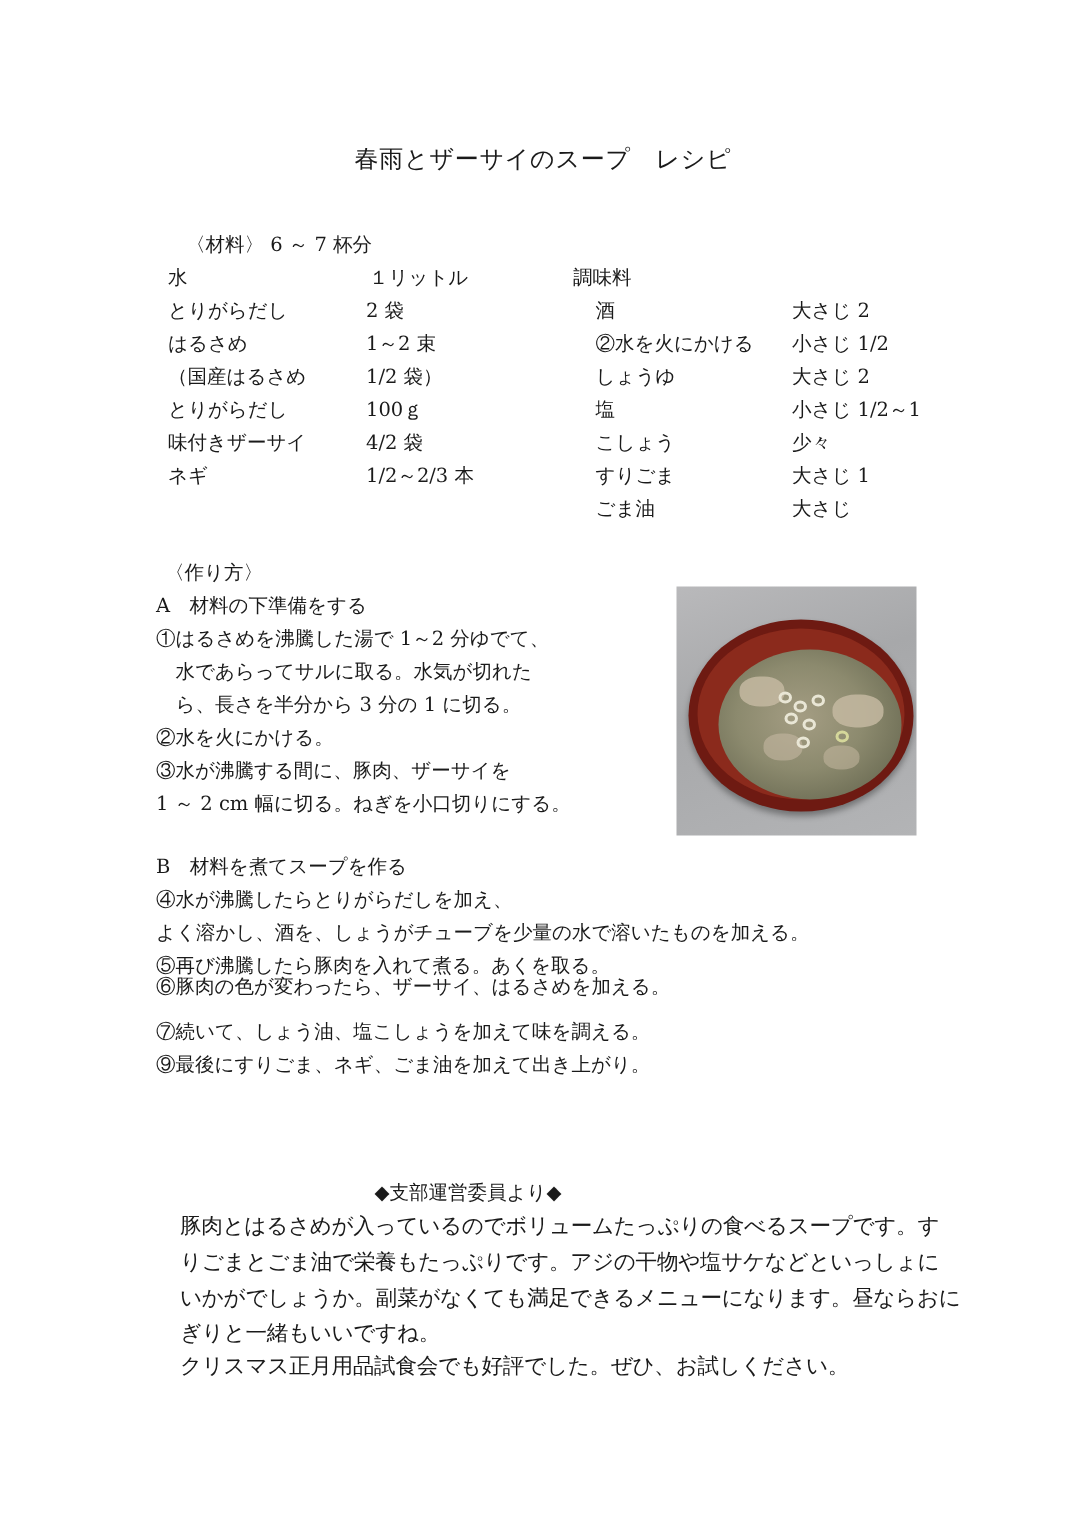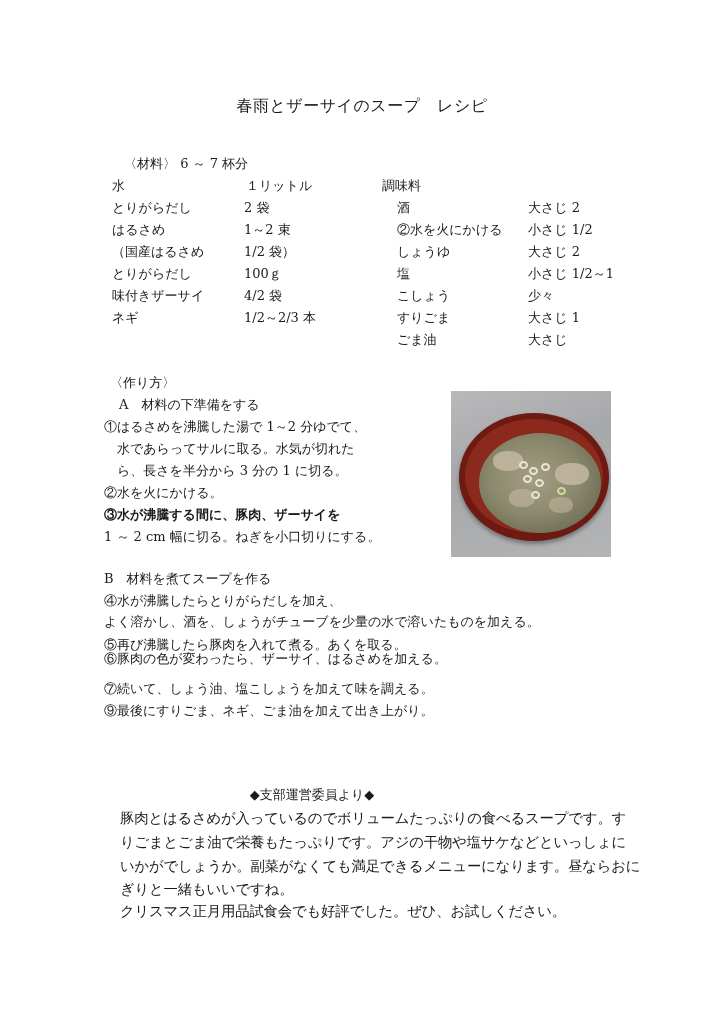--- a/index.html
+++ b/index.html
@@ -188,26 +188,26 @@
     </div>
     <div class="ing-row serif-text" style="left:397px; top:329px;">
       <span class="season-name">ごま油</span>
       <span class="season-qty">大さじ</span>
     </div>
   </div>
 
   <div class="abs serif-text method-heading">〈作り方〉</div>
 
   <div>
-    <div class="step-line serif-text" style="top:394px;margin-left:15px;">A　材料の下準備をする</div>
+    <div class="step-line serif-text" style="top:394px;">A　材料の下準備をする</div>
     <div class="step-line serif-text" style="top:416px;">①はるさめを沸騰した湯で 1～2 分ゆでて、</div>
     <div class="step-line serif-text" style="top:438px;">　水であらってサルに取る。水気が切れた</div>
     <div class="step-line serif-text" style="top:460px;">　ら、長さを半分から 3 分の 1 に切る。</div>
     <div class="step-line serif-text" style="top:482px;">②水を火にかける。</div>
-    <div class="step-line serif-text" style="top:504px;font-weight:bold;">③水が沸騰する間に、豚肉、ザーサイを</div>
+    <div class="step-line serif-text" style="top:504px;">③水が沸騰する間に、豚肉、ザーサイを</div>
     <div class="step-line serif-text" style="top:526px;"> 1 ～ 2 cm 幅に切る。ねぎを小口切りにする。</div>
   </div>
 
   <div class="photo">
     <div class="bowl">
       <div class="bowl-rim">
         <div class="soup">
           <div class="pork" style="left:14px; top:18px; width:30px; height:20px;"></div>
           <div class="pork" style="left:76px; top:30px; width:34px; height:22px;"></div>
           <div class="pork" style="left:30px; top:56px; width:26px; height:18px; opacity:0.6;"></div>

